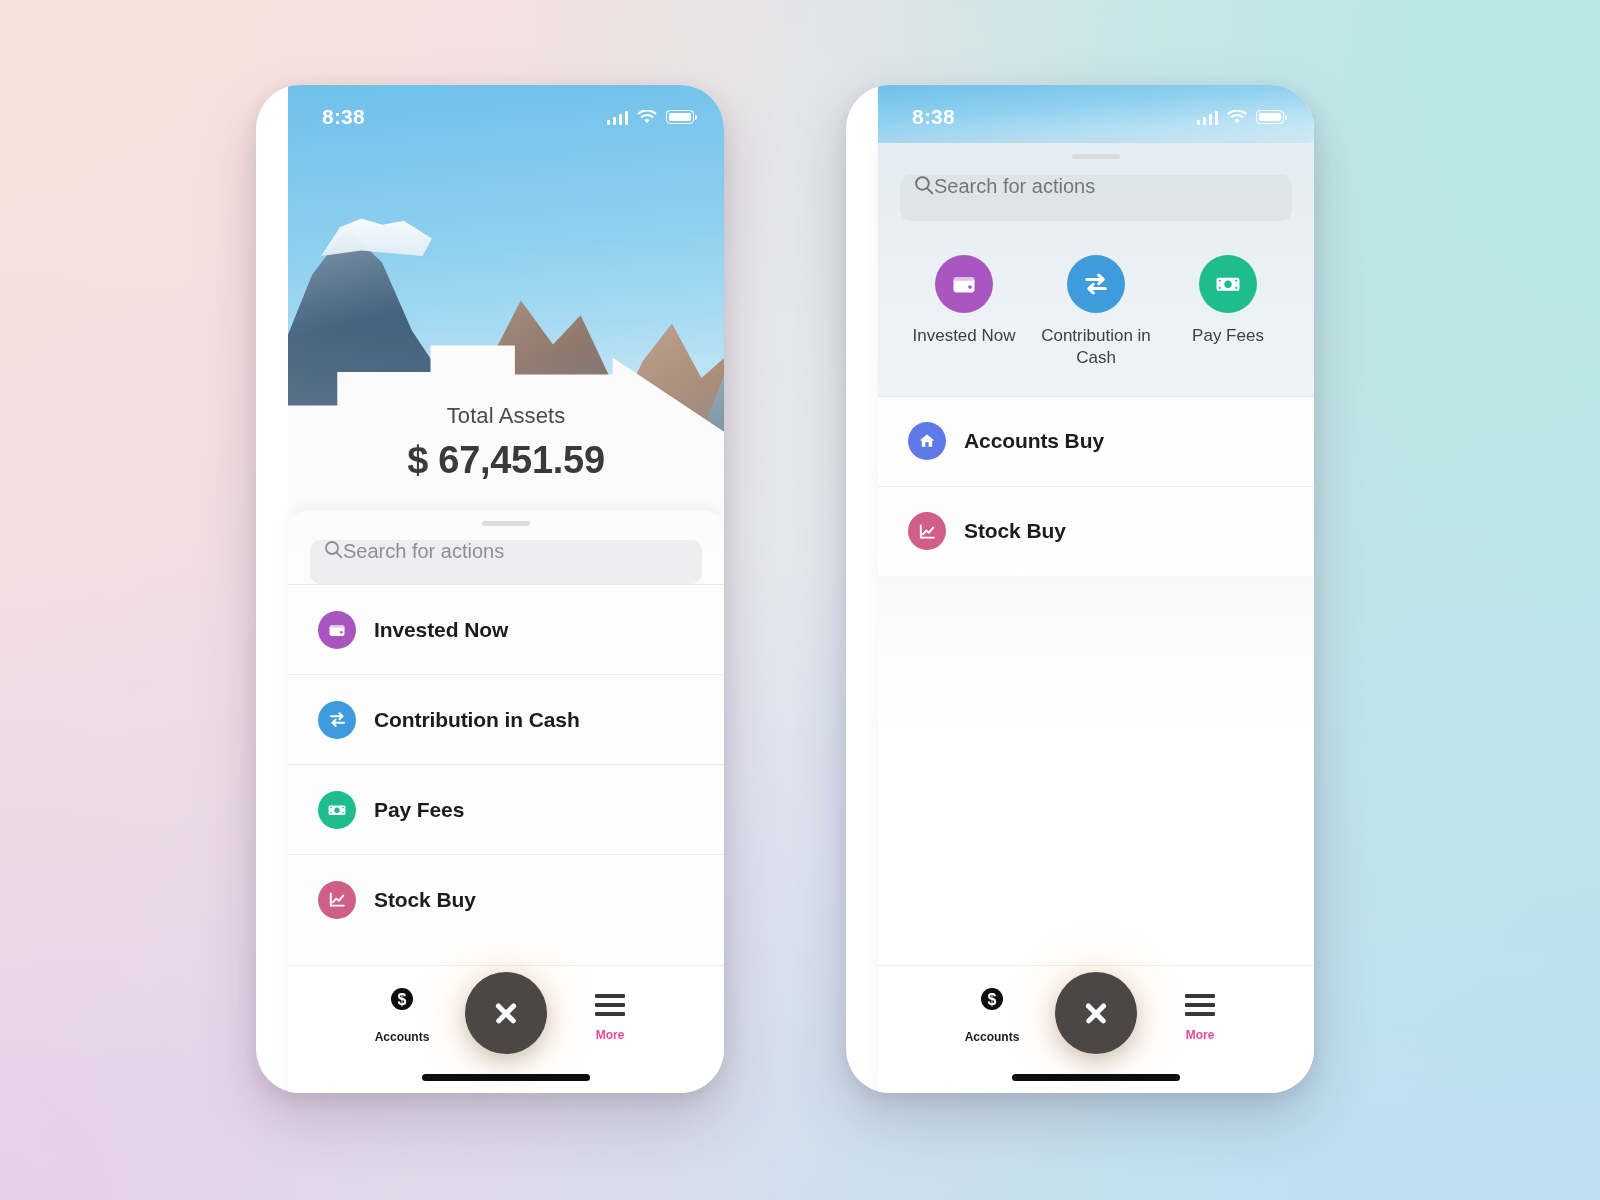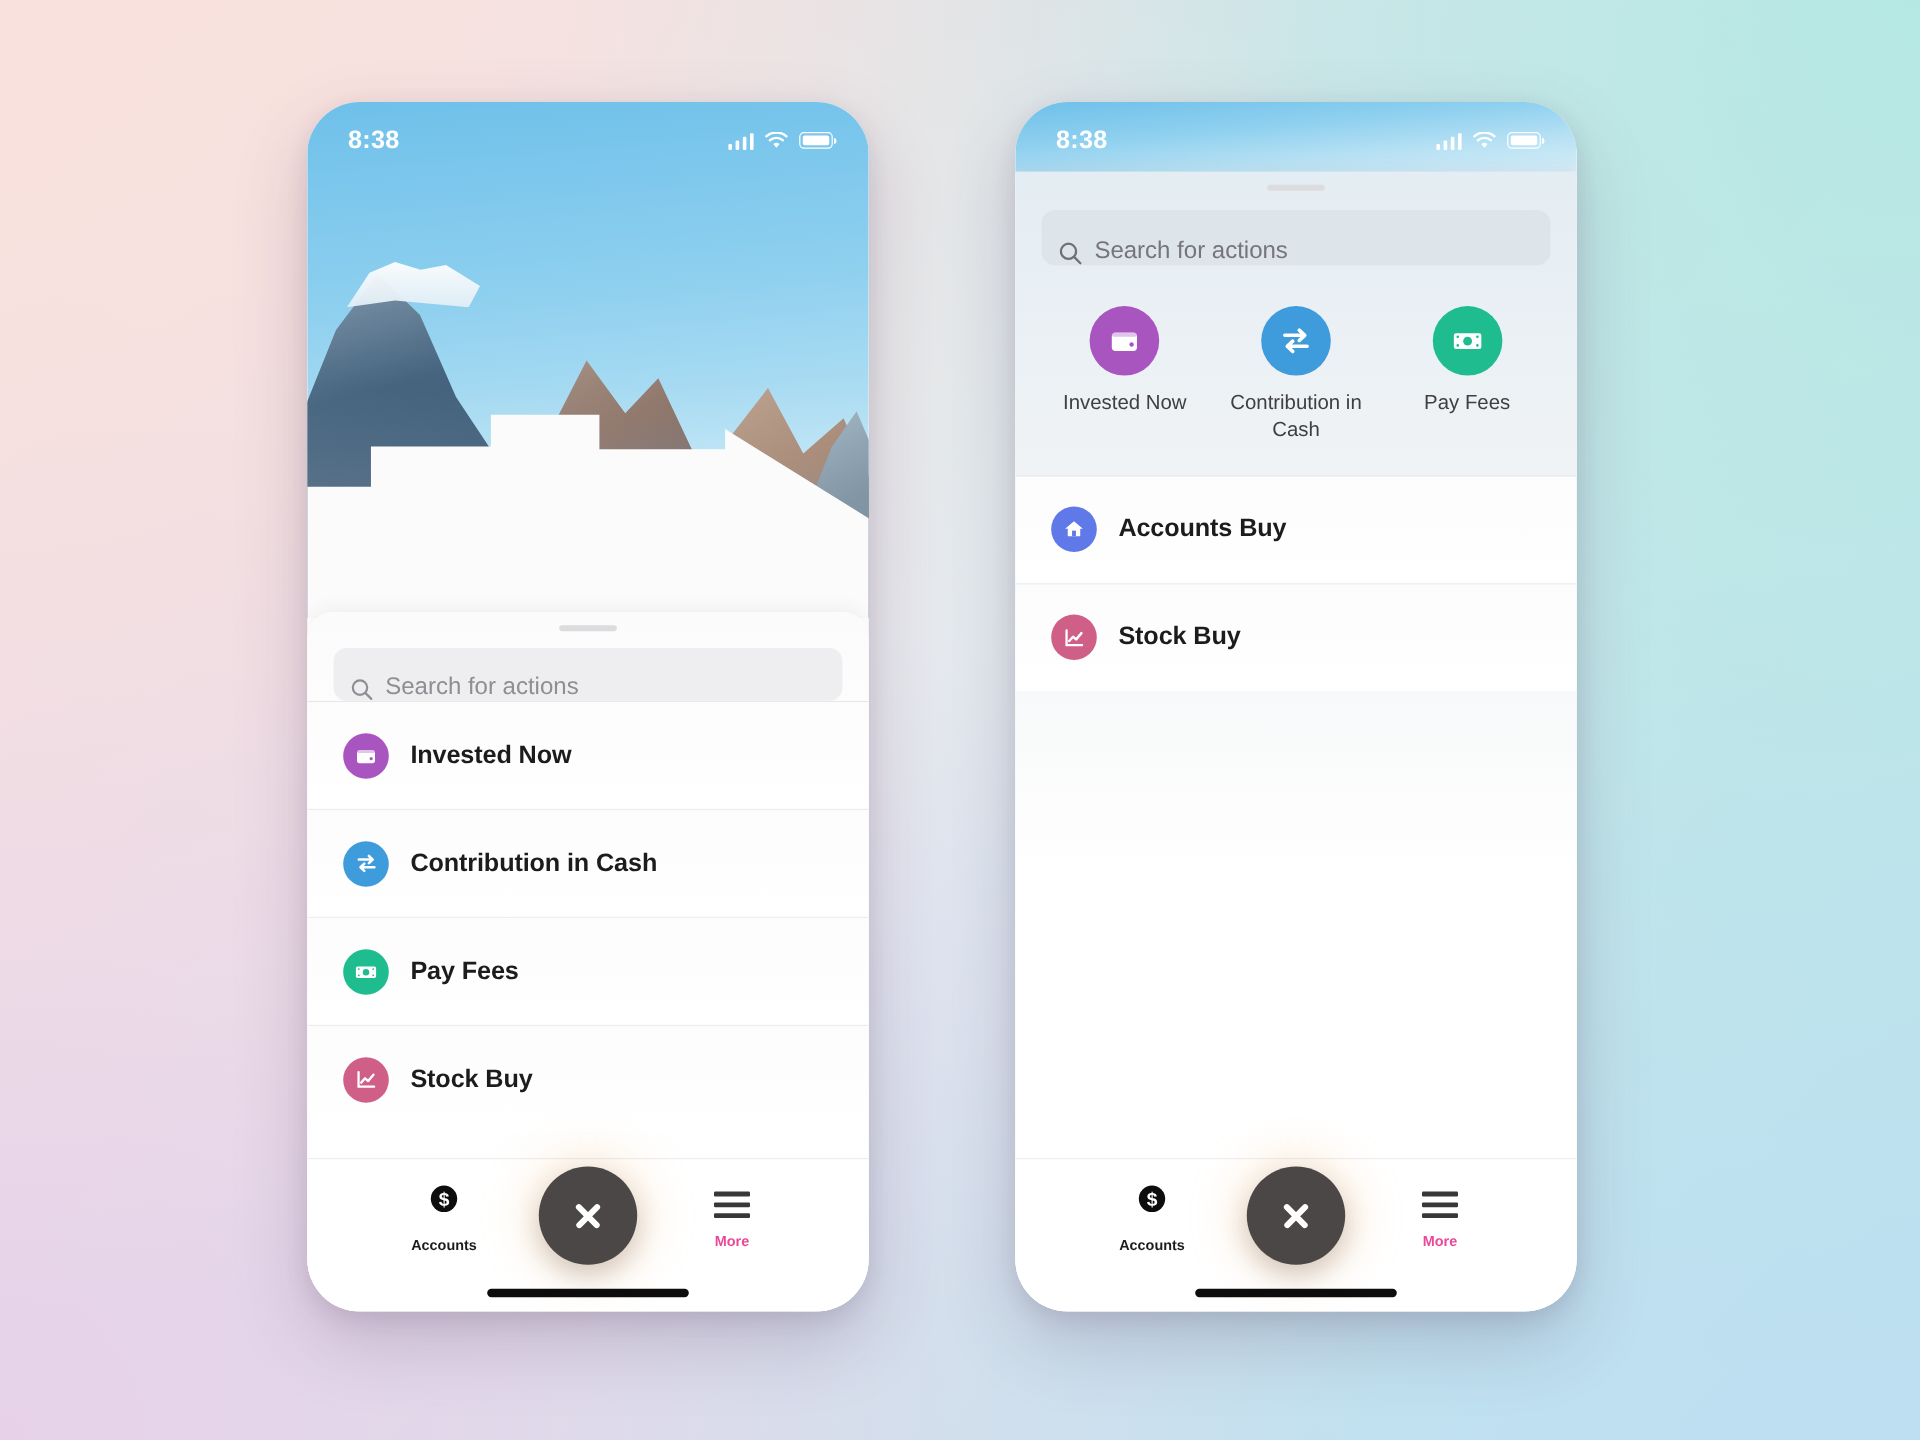--- a/index.html
+++ b/index.html
@@ -34,20 +34,21 @@
                 0 6px 18px rgba(80, 60, 90, 0.12);
   }
   #phone-left  { left: 256px; top: 85px; }
   #phone-right { left: 846px; top: 85px; }
 
   .screen {
     position: absolute;
     inset: 0;
     display: flex;
     flex-direction: column;
+    margin-left: 32px;
   }
 
   
   .statusbar {
     height: 58px;
     flex: 0 0 58px;
     display: flex;
     align-items: center;
     justify-content: space-between;
     padding: 6px 30px 0 34px;
@@ -202,22 +203,21 @@
     background: #dcdcde;
     margin: 11px auto 0;
     flex: 0 0 auto;
   }
   .searchbar {
     margin: 14px 22px 0;
     height: 44px;
     border-radius: 11px;
     background: #eeeef0;
     display: flex;
-    align-items: flex-end;
-    gap: 10px;
+    align-items: flex-start;
     padding: 0 14px;
     flex: 0 0 auto;
   }
   .sheet.expanded .searchbar {
     background: rgba(214,222,228,.62);
     margin-top: 16px;
     height: 46px;
   }
   .searchbar .ph {
     font-size: 20px;
@@ -380,20 +380,24 @@
           <path d="M10 13.2l2.6-3.1a4 4 0 0 0-5.2 0L10 13.2z" fill="#fff"></path>
           <path d="M4.6 6.9a8.4 8.4 0 0 1 10.8 0" stroke="#fff" stroke-width="2" fill="none" stroke-linecap="round"></path>
           <path d="M1.6 3.6a12.8 12.8 0 0 1 16.8 0" stroke="#fff" stroke-width="2" fill="none" stroke-linecap="round"></path>
         </svg>
         <span class="battery">
             <span></span>
           </span>
       </div>
     </div>
 
+    <div class="assets">
+      <div class="lbl">Total Assets</div>
+      <div class="amt">$ 67,451.59</div>
+    </div>
 
     <div class="sheet">
       <div class="grabber"></div>
 
       <div class="searchbar">
         <svg class="ico-search" width="19" height="19" viewBox="0 0 19 19">
           <circle cx="8" cy="8" r="6" stroke="#8e8e93" stroke-width="1.8" fill="none"></circle>
           <line x1="12.4" y1="12.4" x2="17.4" y2="17.4" stroke="#8e8e93" stroke-width="1.8" stroke-linecap="round"></line>
         </svg>
         <span class="ph">Search for actions</span>

